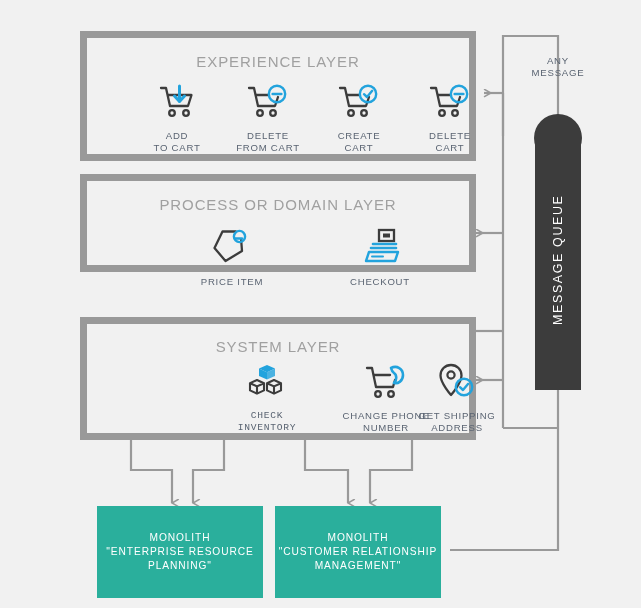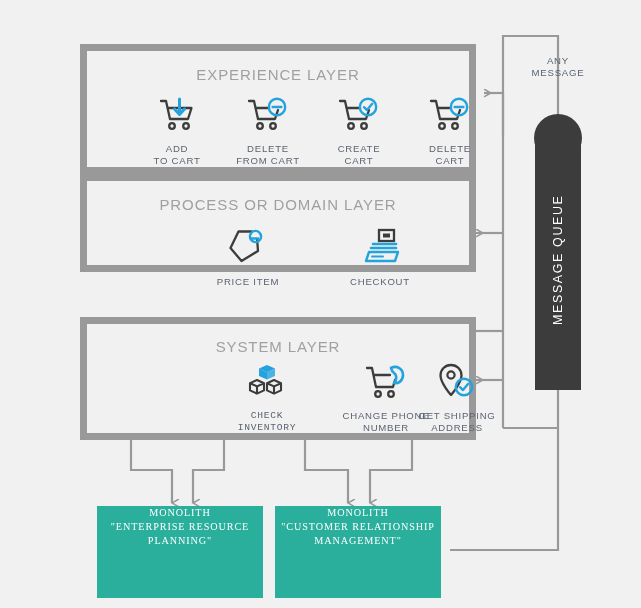--- a/index.html
+++ b/index.html
@@ -94,23 +94,22 @@
     letter-spacing: 0.8px;
     line-height: 12px;
     white-space: pre-line;
   }
 
   
   .monolith {
     position: absolute;
     background: #2aaf9c;
     display: flex;
-    align-items: flex-start;
+    align-items: center;
     justify-content: center;
-    font-family: Liberation Serif, serif;
   }
   .monolith .mono-text {
     color: #ffffff;
     text-align: center;
     font-size: 10.2px;
     letter-spacing: 0.9px;
     line-height: 14px;
     white-space: pre-line;
   }
 </style>
@@ -144,21 +143,21 @@
     </g>
 
     <g stroke="#999999" stroke-width="2.2" fill="none">
       <path d="M131,440 L131,470 L172,470 L172,503" marker-end="url(#arrD)"></path>
       <path d="M224,440 L224,470 L193,470 L193,503" marker-end="url(#arrD)"></path>
       <path d="M305,440 L305,470 L348,470 L348,503" marker-end="url(#arrD)"></path>
       <path d="M412,440 L412,470 L370,470 L370,503" marker-end="url(#arrD)"></path>
     </g>
   </svg>
 
-  <div class="layer" style="left:80px; top:44px; width:396px; height:130px;">
+  <div class="layer" style="left:80px; top:31px; width:396px; height:130px;">
     <div class="layer-title" style="top:15px;">EXPERIENCE LAYER</div>
 
     <div class="node" style="left:42px; top:42px;">
       <div class="glyph">
         <svg width="40" height="38" viewBox="0 0 40 38">
           <g fill="none" stroke="#3c3c3c" stroke-width="2.3" stroke-linecap="round" stroke-linejoin="round">
             <path d="M4,5 L9,5 L13,23 L31,23 L34.5,12 L11,12"></path>
             <circle cx="15" cy="30" r="2.8"></circle>
               <circle cx="29" cy="30" r="2.8"></circle>
           </g>
@@ -220,21 +219,21 @@
         </svg>
       </div>
       <div class="label">DELETE
 CART</div>
     </div>
   </div>
 
   <div class="layer" style="left:80px; top:174px; width:396px; height:98px;">
     <div class="layer-title" style="top:15px;">PROCESS OR DOMAIN LAYER</div>
 
-    <div class="node" style="left:113px; top:45px;">
+    <div class="node" style="left:97px; top:45px;">
       <div class="glyph">
         <svg width="42" height="40" viewBox="0 0 42 40">
           <g fill="none" stroke="#3c3c3c" stroke-width="2.3" stroke-linejoin="round">
             <path d="M25.5,3.5 L11.5,3.5 L3.5,20 L14.5,33 L31,23 L30,10"></path>
           </g>
           <circle cx="28.5" cy="8.5" r="5.6" fill="none" stroke="#22a3dd" stroke-width="2.4"></circle>
           <path d="M24,10.5 L31,10.5" stroke="#22a3dd" stroke-width="2.4" stroke-linecap="round"></path>
         </svg>
       </div>
       <div class="label">PRICE ITEM</div>

